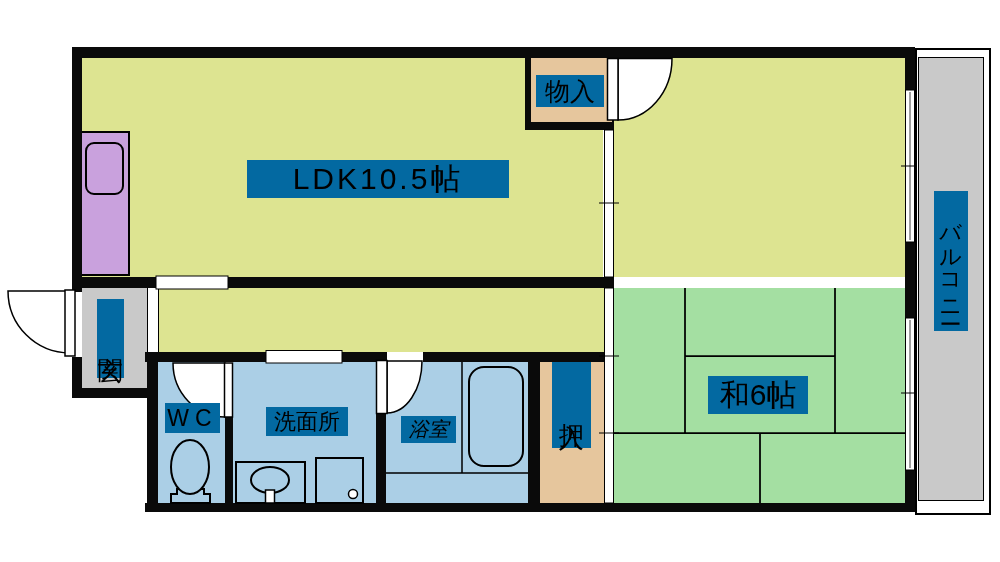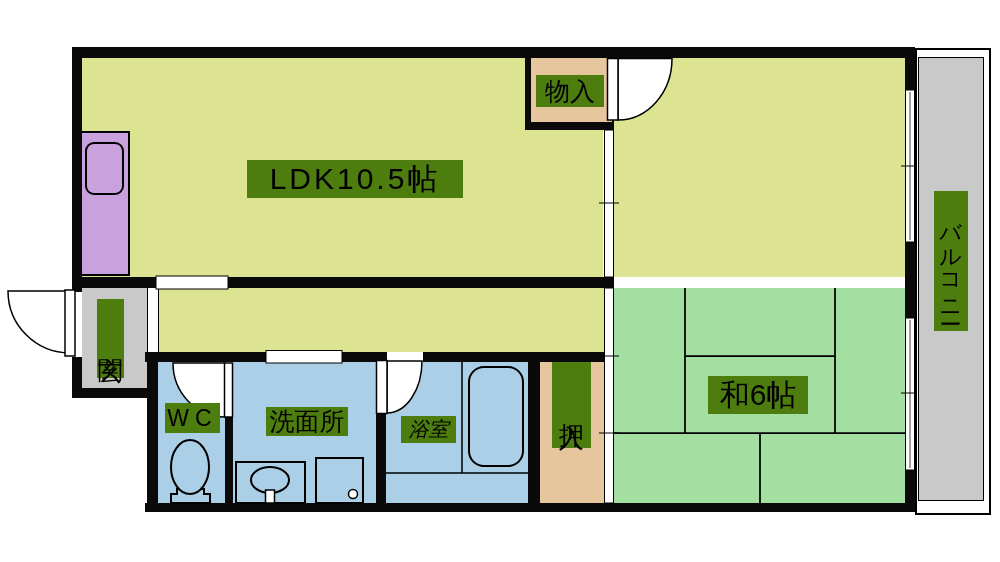--- a/index.html
+++ b/index.html
@@ -5,21 +5,21 @@
   html,body{margin:0;padding:0;background:#ffffff;}
   .plan{
     position:relative;width:1000px;height:562px;background:#ffffff;overflow:hidden;
     font-family:"Liberation Sans","DejaVu Sans",sans-serif;
   }
   .abs{position:absolute;}
   .wall{position:absolute;}
   .room{position:absolute;}
   .lbl{
     position:absolute;display:flex;align-items:center;justify-content:center;
-    background:#4d7c0f;color:#000;font-weight:500;line-height:1.05;white-space:nowrap;
+    background:#0369a1;color:#000;font-weight:500;line-height:1.05;white-space:nowrap;
   }
   .lbl-v{
     writing-mode:vertical-rl;text-orientation:upright;letter-spacing:2px;
   }
   svg.overlay{position:absolute;left:0;top:0;pointer-events:none;}
 </style>
 </head>
 <body>
 
 <div class="plan">
@@ -106,23 +106,23 @@
     <ellipse cx="270" cy="480" rx="19" ry="13" fill="#abcfe6" stroke="#000" stroke-width="2"></ellipse>
     <rect x="265.5" y="490" width="9" height="13" fill="#fff" stroke="#000" stroke-width="1.5"></rect>
 
     <rect x="316" y="458" width="47" height="45" fill="none" stroke="#000" stroke-width="2"></rect>
     <circle cx="353" cy="494" r="4.5" fill="#fff" stroke="#000" stroke-width="1.5"></circle>
 
     <path d="M462,362 V473 M386,473 H528" fill="none" stroke="#000" stroke-width="1.5"></path>
     <rect x="469" y="367" width="54" height="99" rx="15" fill="none" stroke="#000" stroke-width="2"></rect>
   </svg>
 
-  <div class="lbl" style="left:247px;top:160px;width:216px;height:38px;font-size:30px;letter-spacing:3px;">LDK10.5帖</div>
+  <div class="lbl" style="left:247px;top:160px;width:262px;height:38px;font-size:30px;letter-spacing:3px;">LDK10.5帖</div>
   <div class="lbl" style="left:708px;top:376px;width:100px;height:38px;font-size:30px;">和6帖</div>
   <div class="lbl" style="left:536px;top:75px;width:68px;height:32px;font-size:25px;">物入</div>
   <div class="lbl lbl-v" style="left:97px;top:299px;width:27px;height:79px;font-size:25px;">玄関</div>
   <div class="lbl" style="left:165px;top:403px;width:55px;height:30px;font-size:23px;letter-spacing:6px;">WC</div>
-  <div class="lbl" style="left:266px;top:407px;width:82px;height:29px;font-size:25px;">洗面所</div>
+  <div class="lbl" style="left:266px;top:407px;width:82px;height:29px;font-size:22px;">洗面所</div>
   <div class="lbl" style="left:401px;top:416px;width:55px;height:27px;font-size:20px;font-style:italic;">浴室</div>
   <div class="lbl lbl-v" style="left:552px;top:362px;width:39px;height:86px;font-size:25px;">押入</div>
   <div class="lbl lbl-v" style="left:934px;top:191px;width:34px;height:140px;font-size:22px;letter-spacing:1px;">バルコニー</div>
 
 </div>
 
 </body></html>

